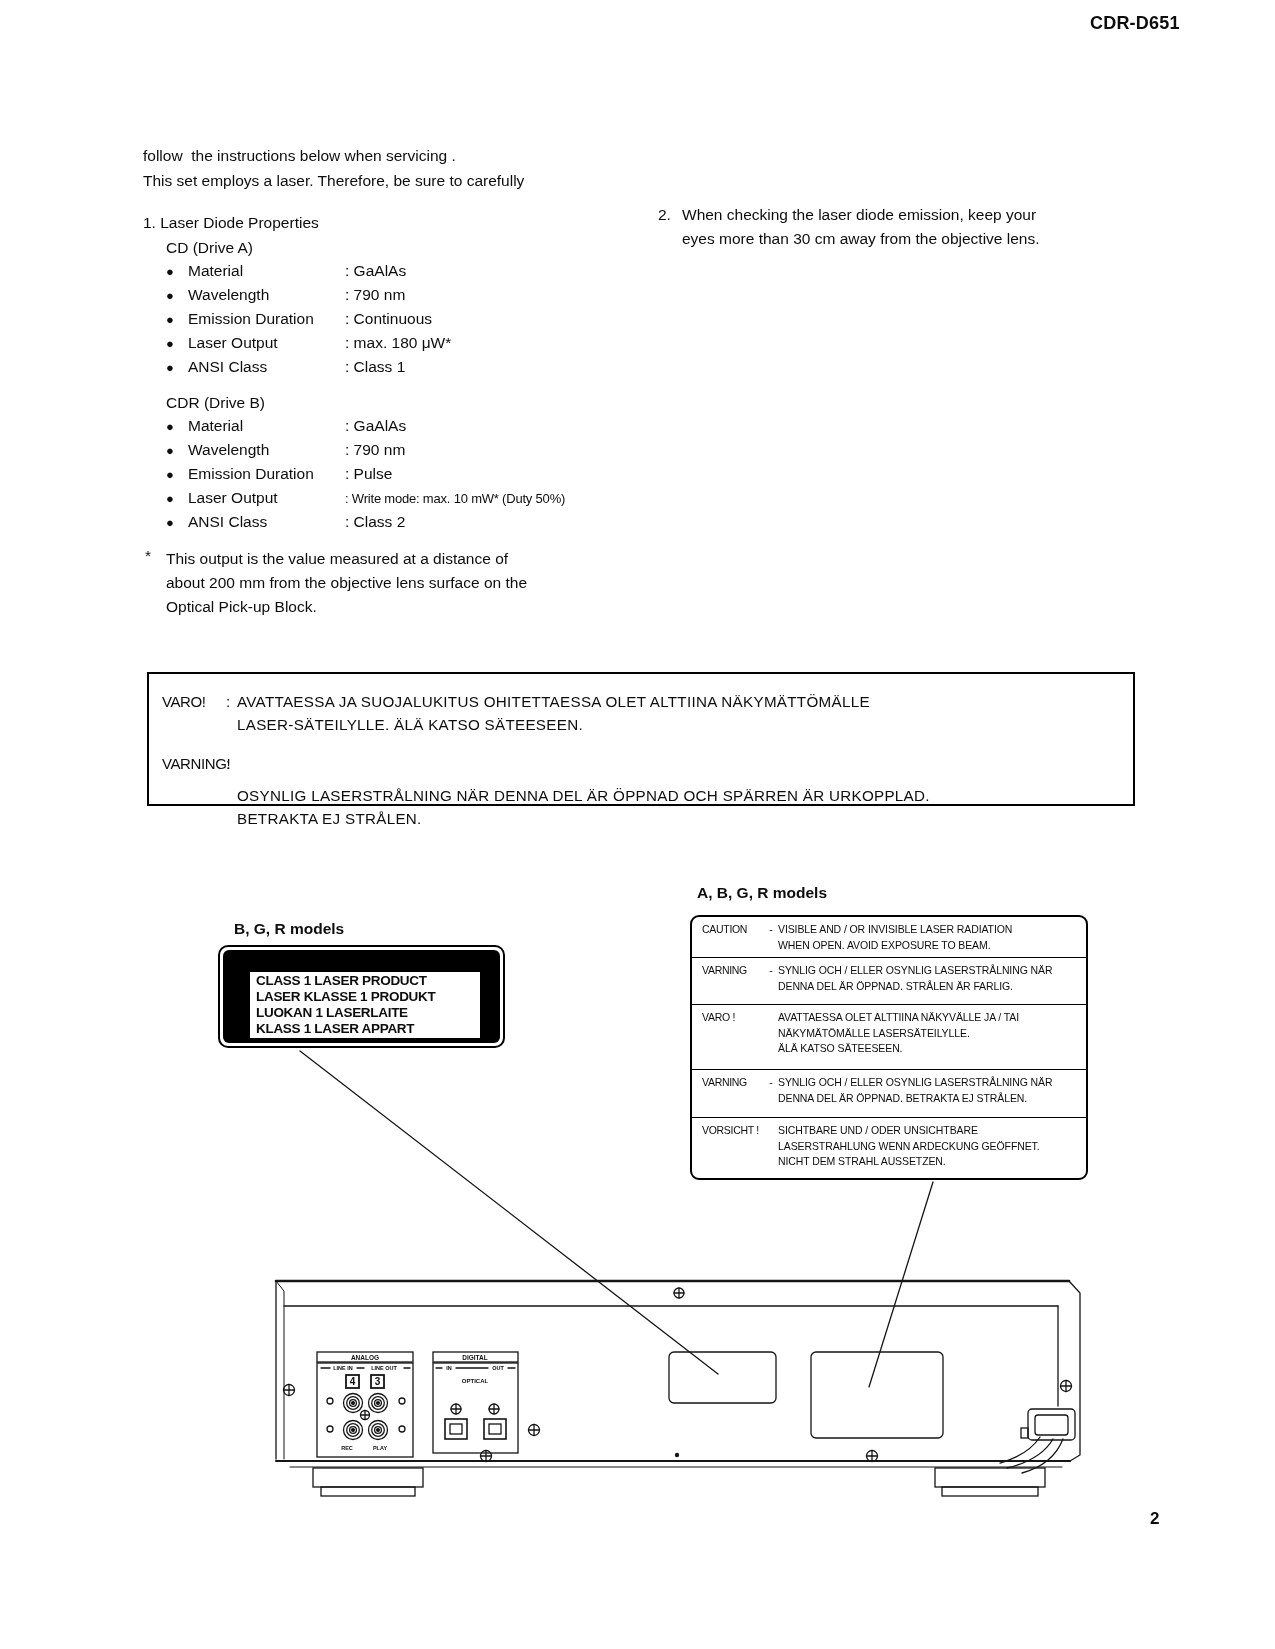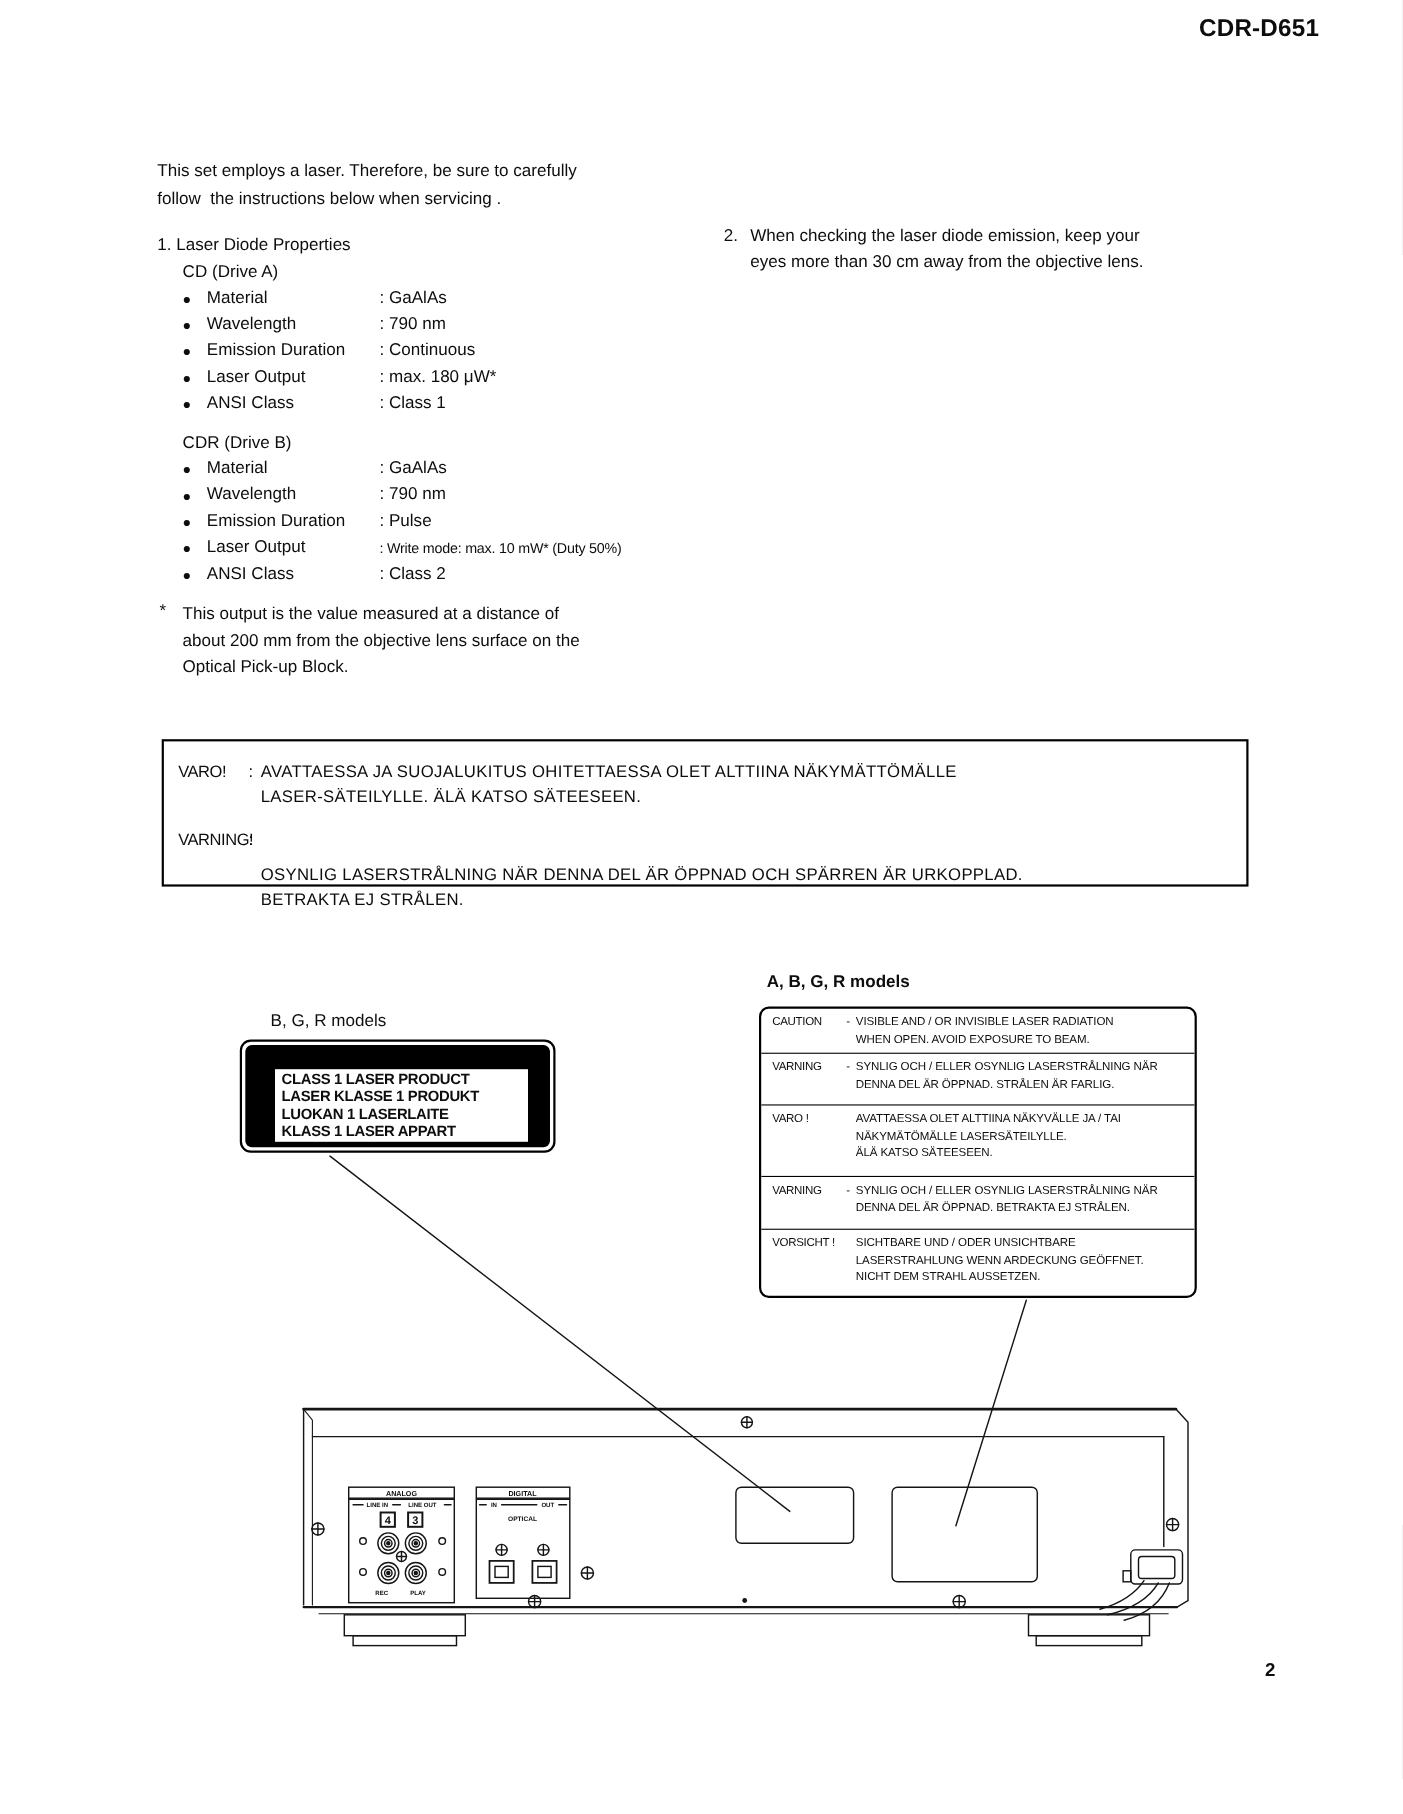--- a/index.html
+++ b/index.html
@@ -3,21 +3,21 @@
 <meta charset="utf-8">
 <style>
   html,body{margin:0;padding:0;background:#e8e8e8;}
   .page{
     position:relative;width:1275px;height:1649px;background:#ffffff;
     font-family:"Liberation Sans",sans-serif;color:#0d0d0d;overflow:hidden;
     margin:0 auto;
   }
   .abs{position:absolute;}
   .line{white-space:pre-wrap;}
-  .model{left:1090px;top:13px;font-size:22px;font-weight:bold;letter-spacing:0.2px;}
+  .model{left:1090px;top:13px;font-size:18px;font-weight:bold;letter-spacing:0.2px;}
   .title{left:143px;top:99px;font-size:21px;font-weight:bold;letter-spacing:-0.1px;margin:0;}
   .intro{left:143px;top:143px;font-size:15.5px;line-height:25px;}
   .item1-heading{left:143px;top:214px;font-size:15.5px;}
   .group-name{font-size:15.5px;}
   .cd-name{left:166px;top:239px;}
   .cdr-name{left:166px;top:394px;}
   .spec-rows{left:166px;width:470px;}
   .cd-rows{top:259px;}
   .cdr-rows{top:414px;}
   .spec-row{display:flex;height:24px;align-items:center;font-size:15.5px;}
@@ -31,21 +31,21 @@
   .item2 .l1{display:flex;}
   .item2 .num{width:24px;}
   .item2 .l2{margin-left:24px;}
   .warn-box{left:147px;top:672px;width:984px;height:130px;border:2px solid #000;}
   .warn-row{position:absolute;left:0;display:grid;grid-template-columns:13px 64px 11px auto;width:975px;}
   .warn-row.r1{top:16px;}
   .warn-row.r2{top:78px;}
   .warn-label{grid-column:2;font-size:15px;letter-spacing:-0.4px;line-height:23px;}
   .warn-colon{grid-column:3;font-size:15px;line-height:23px;}
   .warn-text{grid-column:4;font-size:15.2px;line-height:23px;letter-spacing:0.3px;}
-  .bgr-heading{left:246px;top:920px;font-size:15.5px;font-weight:normal;}
+  .bgr-heading{left:234px;top:920px;font-size:15.5px;font-weight:bold;}
   .bgr-label{left:218px;top:945px;width:287px;height:103px;border:2px solid #000;border-radius:10px;background:#fff;padding:3px;box-sizing:border-box;}
   .bgr-black{width:100%;height:100%;background:#000;border-radius:6px;position:relative;}
   .bgr-white{position:absolute;left:27px;top:22px;width:230px;height:66px;background:#fff;display:flex;flex-direction:column;justify-content:center;padding-left:6px;box-sizing:border-box;}
   .bgr-white .lbl-line{font-size:13.5px;font-weight:bold;line-height:16px;letter-spacing:-0.3px;white-space:nowrap;}
   .abgr-heading{left:697px;top:884px;font-size:15.5px;font-weight:bold;}
   .abgr-table{left:690px;top:915px;width:398px;height:265px;border:2px solid #000;border-radius:9px;box-sizing:border-box;overflow:hidden;background:#fff;}
   .abgr-row{display:grid;grid-template-columns:10px 62px 14px auto;border-bottom:1.5px solid #000;padding-top:5px;box-sizing:border-box;}
   .abgr-row:last-child{border-bottom:none;}
   .abgr-row.h2{height:41px;}
   .abgr-row.h2b{height:47px;}
@@ -60,22 +60,22 @@
 </style>
 </head>
 <body>
 
 <div class="page">
 
   <div class="abs model">CDR-D651</div>
 
 
   <div class="abs intro">
+    <div class="line">follow  the instructions below when servicing .</div>
     <div class="line">This set employs a laser. Therefore, be sure to carefully</div>
-    <div class="line">follow  the instructions below when servicing .</div>
   </div>
 
   <div class="abs item1-heading">1. Laser Diode Properties</div>
 
   <div class="abs group-name cd-name">CD (Drive A)</div>
   <div class="abs spec-rows cd-rows">
     <div class="spec-row">
       <span class="bullet">●</span>
       <span class="spec-label">Material</span>
       <span class="spec-value">: GaAlAs</span>

